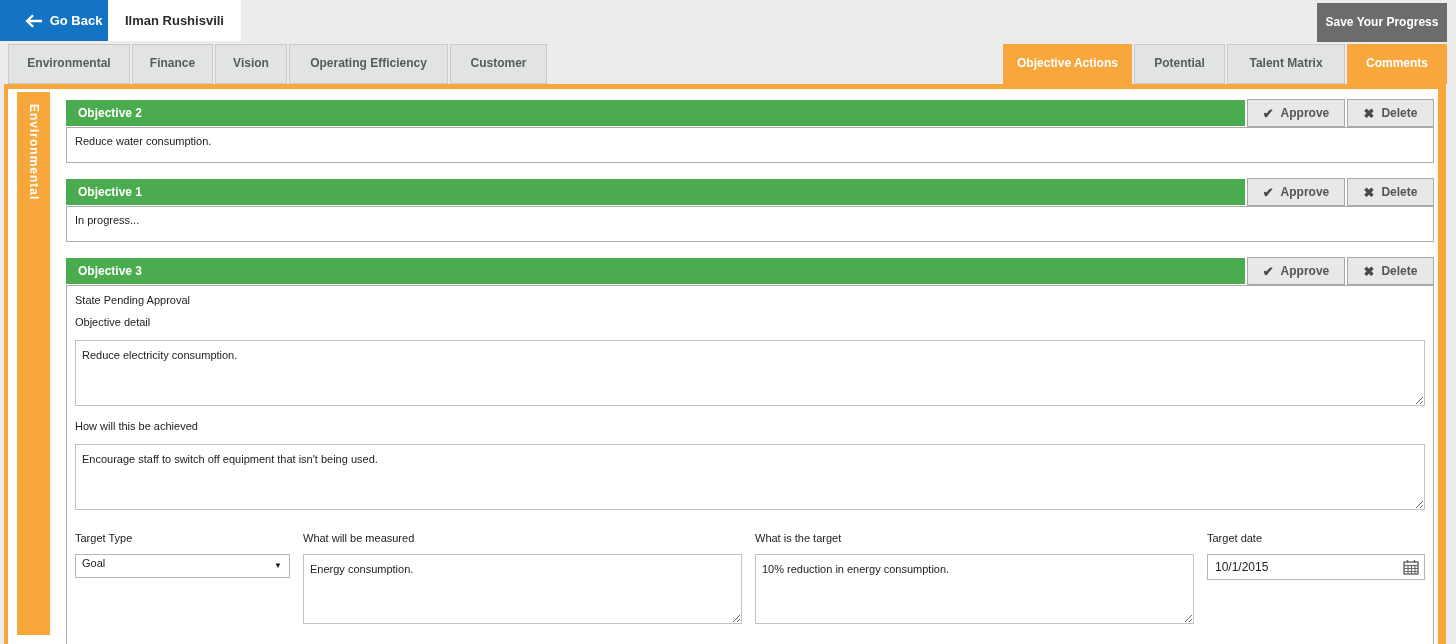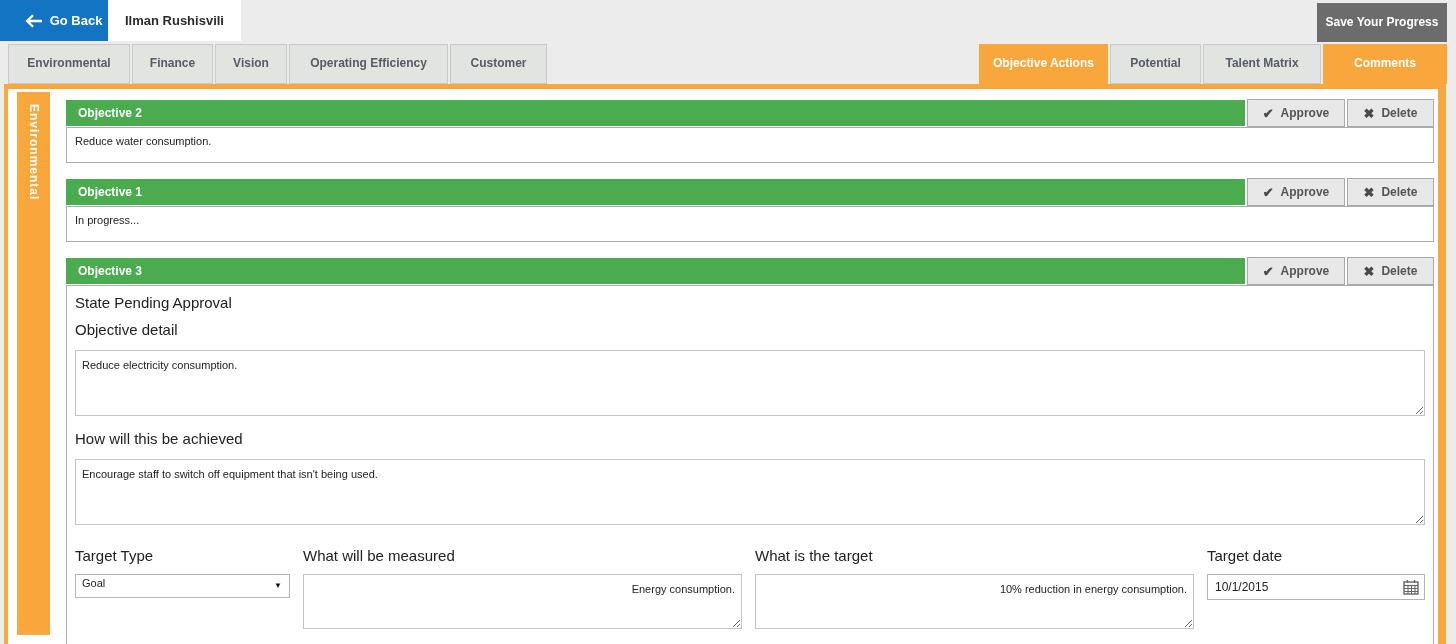--- a/index.html
+++ b/index.html
@@ -43,21 +43,21 @@
   .tab {
     height:40px; display:flex; align-items:center; justify-content:center;
     background:#e2e4e2; border:1px solid #c9c9c9;
     color:#565c60; font-weight:bold; font-size:12px; cursor:pointer;
     text-align:center; line-height:1.15; padding:0 6px;
   }
   .tab.orange {
     background:#f7a73c; border:1px solid #f7a73c; color:#fff;
   }
   .w-env{width:122px}.w-fin{width:81px}.w-vis{width:72px}.w-ope{width:159px}.w-cus{width:97px}
-  .w-oba{width:129px}.w-pot{width:91px}.w-tal{width:118px}.w-com{width:124px}
+  .w-oba{width:129px}.w-pot{width:91px}.w-tal{width:118px}.w-com{width:100px}
 
   
   .frame {
     position:absolute; left:4px; right:10px; top:84px; bottom:0;
     border-top:5px solid #f7a73c; border-left:4px solid #f7a73c; border-right:8px solid #f7a73c;
     background:#fff;
   }
   .sidebar-tab {
     position:absolute; left:9px; top:3px; width:33px; height:543px;
     background:#f7a73c; display:flex; justify-content:center; padding-top:12px;
@@ -86,29 +86,29 @@
   }
   .hdr-btn .ic { font-size:13px; color:#4a4a4a; font-style:normal; }
   .btn-approve { width:98px; }
   .btn-delete { width:87px; }
   .card-body {
     border:1px solid #ababab; background:#fff;
     min-height:36px; padding:7px 8px; font-size:11px; color:#222;
   }
   .card-body.tall { padding:8px 8px 30px 8px; }
 
-  .fld-label { font-size:15px; color:#222; display:block; }
+  .fld-label { font-size:11px; color:#222; display:block; }
   .mb10{margin-bottom:10px}.mb12{margin-bottom:12px}.mb14{margin-bottom:14px}.mb22{margin-bottom:22px}
   textarea {
     width:100%; border:1px solid #c3c3c3; background:#fff;
     font-family:"Liberation Sans",sans-serif; font-size:11px; color:#222;
     padding:8px 6px; resize:both; display:block;
   }
   .ta-big { height:66px; }
-  .ta-mid { height:55px;text-align:right; }
+  .ta-mid { height:70px; }
 
   .fields-row { display:flex; gap:13px; }
   .col-type { width:215px; flex:none; }
   .col-measure { flex:1; }
   .col-target { flex:1; }
   .col-date { width:218px; flex:none; }
 
   .select-wrap { position:relative; }
   .select-wrap select {
     width:100%; height:24px; border:1px solid #b5b5b5; background:#fff;

